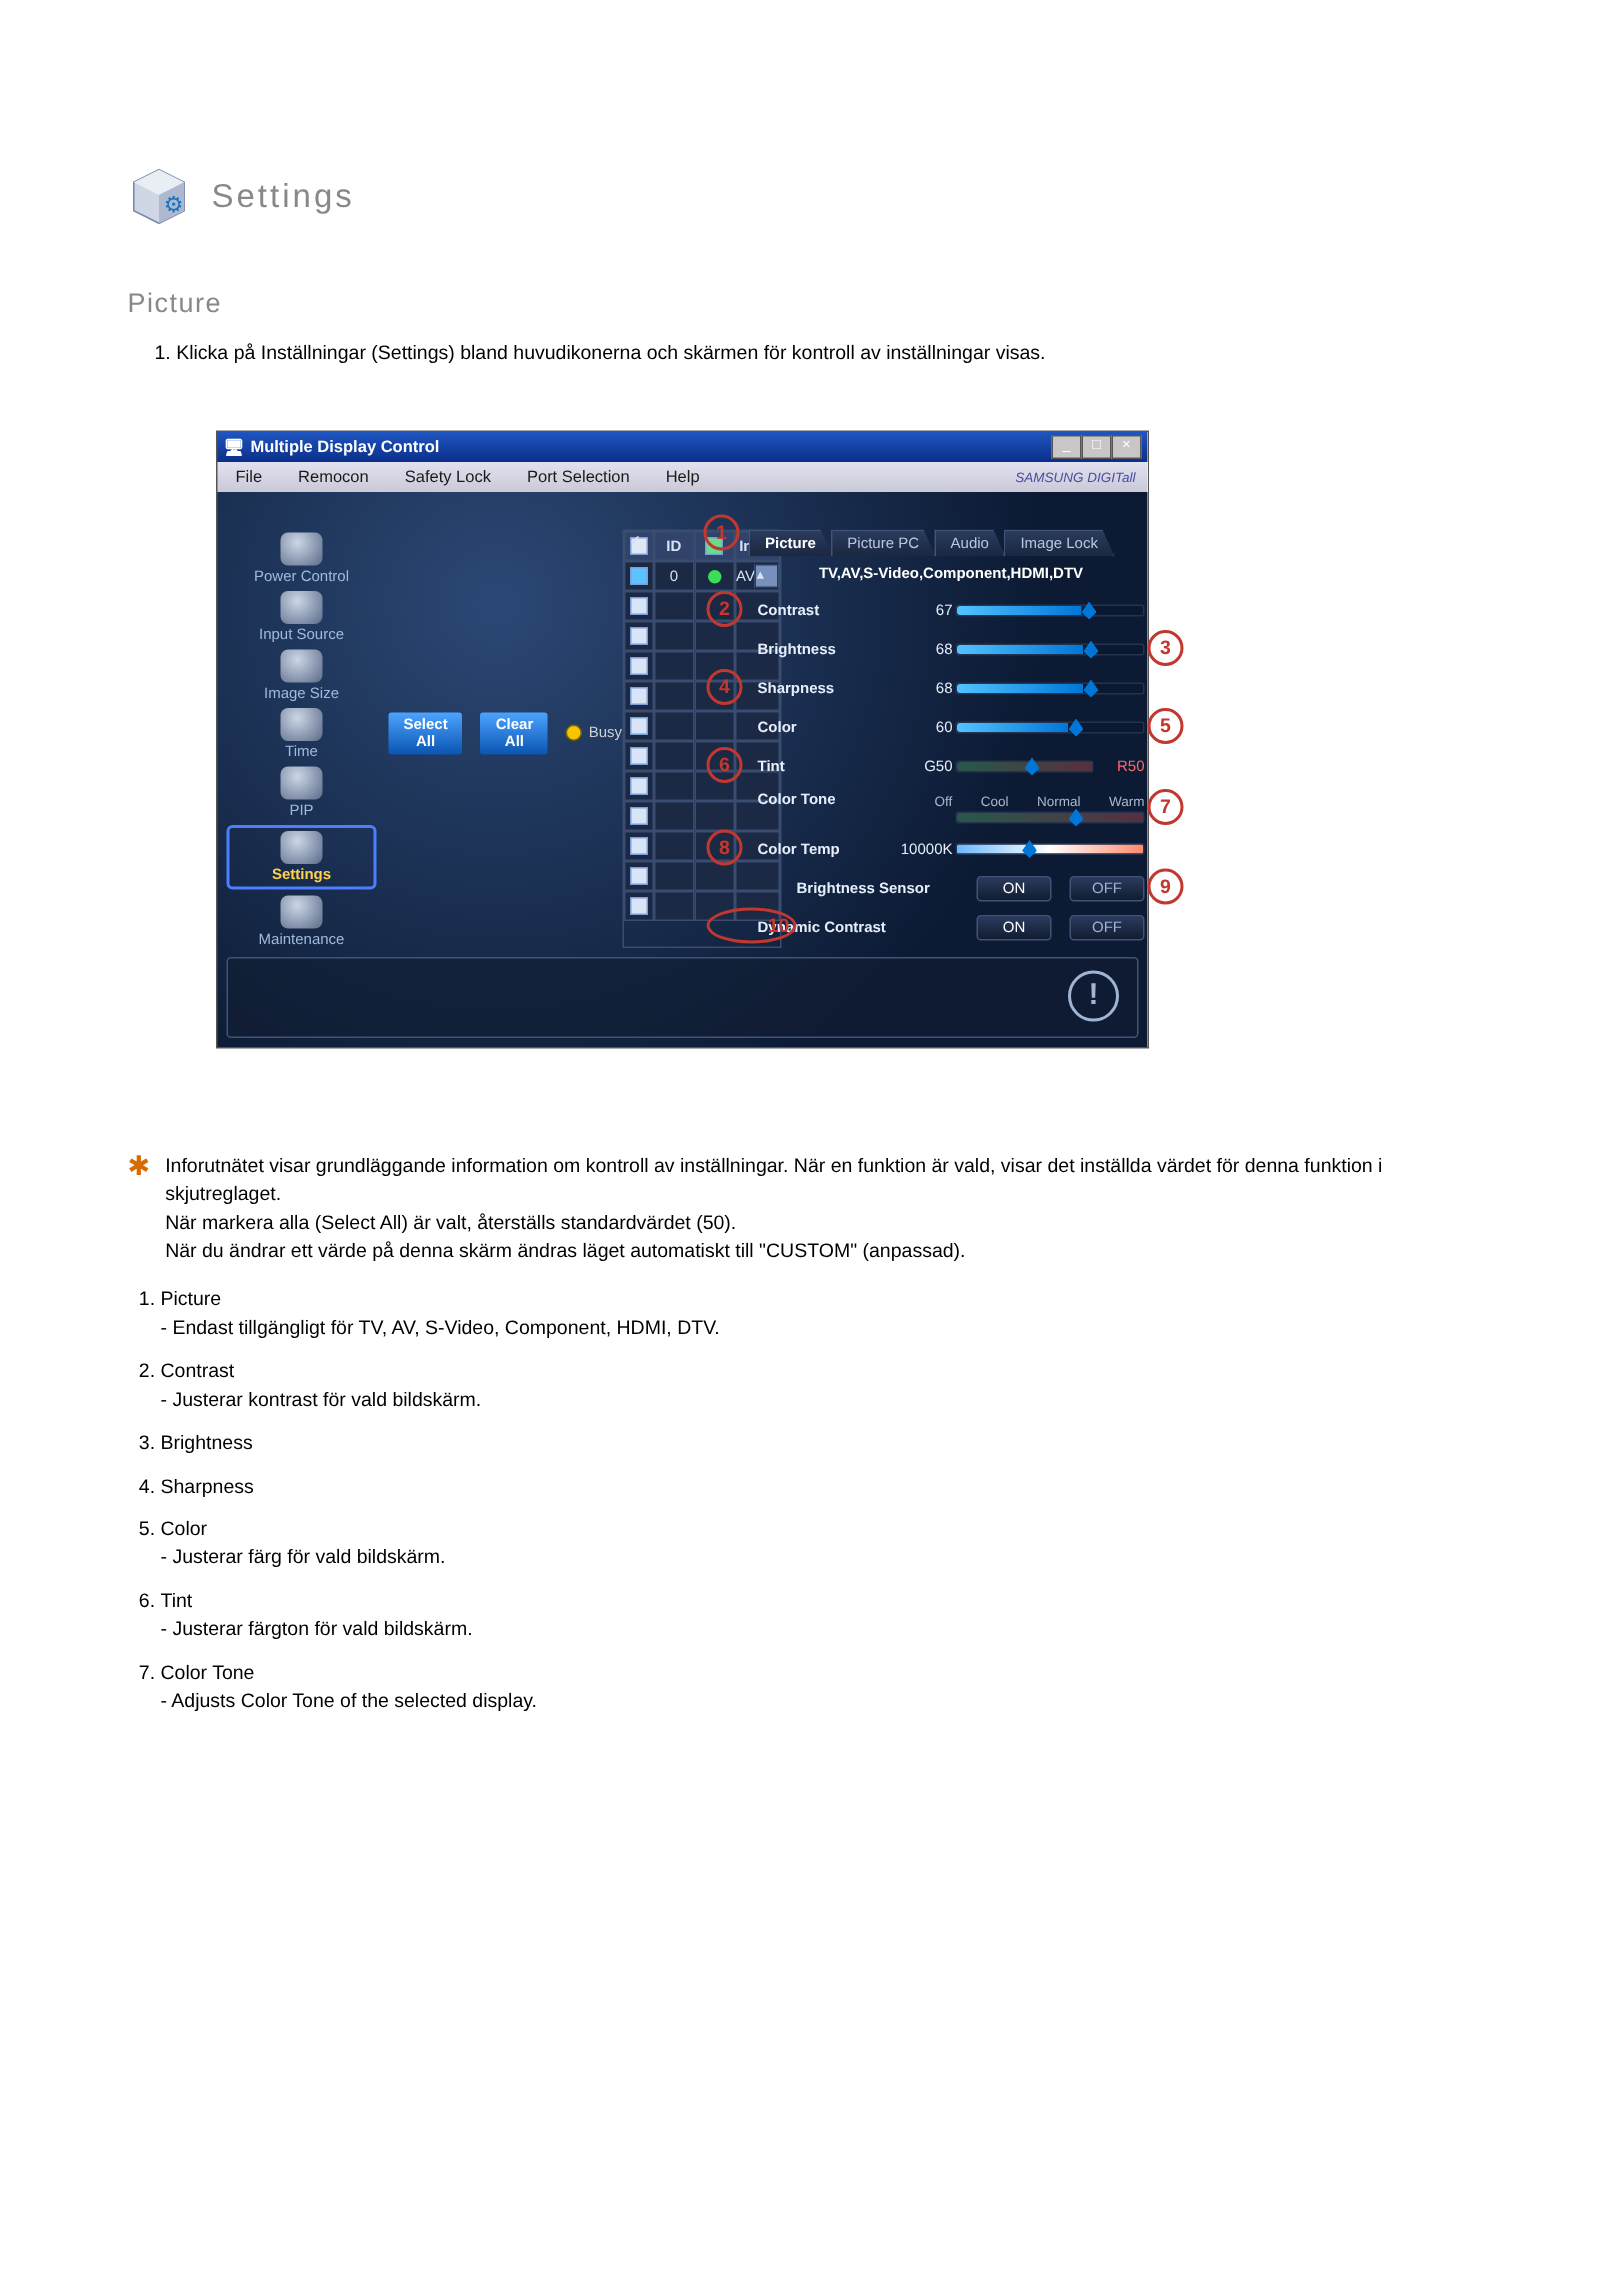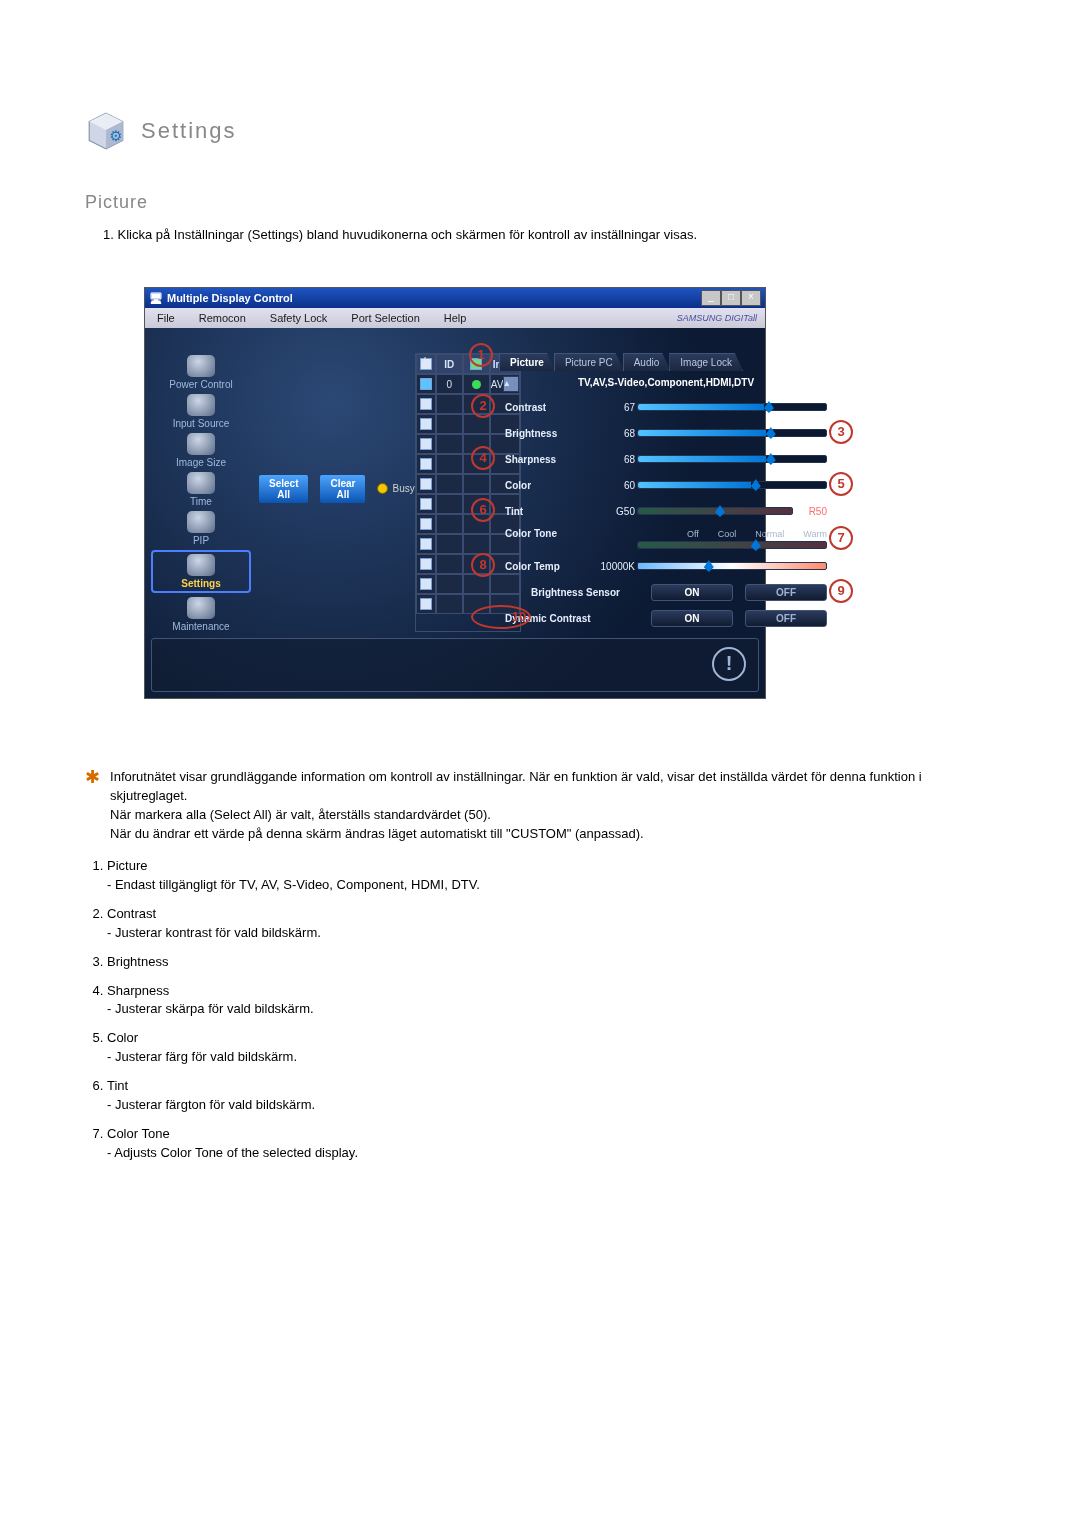--- a/index.html
+++ b/index.html
@@ -229,21 +229,21 @@
     border-radius:2px 0 0 2px;
   }
   .slider.tone .fill { background: linear-gradient(to right,#5ad27a,#e75b5b); width:100%; opacity:.35; }
   .slider .thumb {
     position:absolute; top:-3px; width:10px; height:12px;
     background:#0076d8; clip-path: polygon(50% 0,100% 60%,50% 100%,0 60%);
   }
   .tone-labels { display:flex; justify-content:space-between; font-size:9px; color:#a9b7cf; width:140px; margin-left:auto; }
   .onoff { display:flex; gap:12px; margin-left:auto; }
   .pill {
-    width:48px; text-align:center; font-size:10px; font-weight:bold; padding:2px 16px;
+    width:48px; text-align:center; font-size:10px; font-weight:normal; padding:2px 0;
     border-radius:3px; background: linear-gradient(#2b3b5d,#111c30); color:#9fb3d6;
     border:1px solid #415478;
   }
   .pill.on { color:#fff; }
 
   .callout {
     position:absolute; width:20px; height:20px; border:2px solid #c1382f; border-radius:50%;
     color:#c1382f; font-weight:bold; font-size:13px; text-align:center; line-height:19px;
     background:rgba(255,255,255,0.0);
   }
@@ -597,19 +597,19 @@
       <span>Inforutnätet visar grundläggande information om kontroll av inställningar. När en funktion är vald, visar det inställda värdet för denna funktion i skjutreglaget.</span><br>
       <span>När markera alla (Select All) är valt, återställs standardvärdet (50).</span><br>
       <span>När du ändrar ett värde på denna skärm ändras läget automatiskt till "CUSTOM" (anpassad).</span>
     </div>
   </div>
 
   <ol class="refs">
     <li><span>Picture</span><span class="sub">- Endast tillgängligt för TV, AV, S-Video, Component, HDMI, DTV.</span></li>
     <li><span>Contrast</span><span class="sub">- Justerar kontrast för vald bildskärm.</span></li>
     <li><span>Brightness</span></li>
-    <li><span>Sharpness</span><span class="sub">- Justerar skärpa för vald bildskärm.</span></li>
+    <li><span>Sharpness</span></li>
     <li><span>Color</span><span class="sub">- Justerar färg för vald bildskärm.</span></li>
     <li><span>Tint</span><span class="sub">- Justerar färgton för vald bildskärm.</span></li>
     <li><span>Color Tone</span><span class="sub">- Adjusts Color Tone of the selected display.</span></li>
   </ol>
 
 </div>
 
 </body></html>

